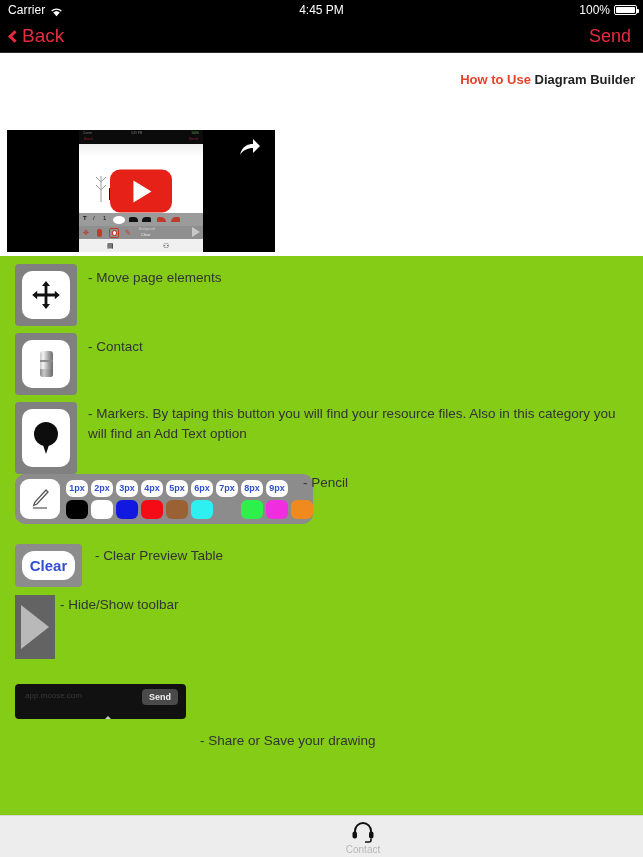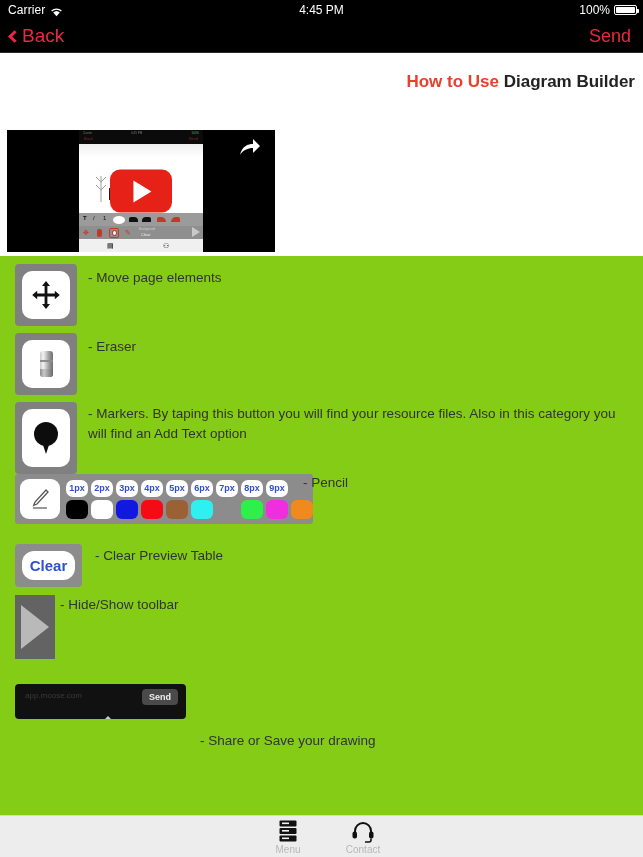--- a/index.html
+++ b/index.html
@@ -48,21 +48,21 @@
   }
 
   
   .content {
     position:absolute; top:54px; left:0; width:643px; height:761px;
     background:#ffffff; overflow:hidden;
   }
 
   .page-title{
     position:absolute; right:8px; top:18px;
-    font-size:17px; font-weight:bold; white-space:nowrap;
+    font-size:13px; font-weight:bold; white-space:nowrap;
   }
   .pt-red { color:#e8402c; }
   .pt-dark { color:#222; }
 
   
   .video {
     position:absolute; left:7px; top:76px; width:268px; height:122px;
     background:#000; overflow:hidden;
   }
   .video-inner-phone{
@@ -312,37 +312,37 @@
         </div>
         <div class="row-text" style="left:88px;top:12px;">- Move page elements</div>
       </div>
 
       <div class="row" style="top:69px">
         <div class="badge" style="top:8px;width:62px;height:62px;">
           <div class="badge-inner">
             <span class="eraser"></span>
           </div>
         </div>
-        <div class="row-text" style="left:88px;top:12px;">- Eraser</div>
+        <div class="row-text" style="left:88px;top:12px;">- Contact</div>
       </div>
 
       <div class="row" style="top:138px">
         <div class="badge" style="top:8px;width:62px;height:72px;">
           <div class="badge-inner">
             <span class="pin">
               <span class="pin-b"></span>
                 <span class="pin-t"></span>
             </span>
           </div>
         </div>
         <div class="row-text" style="left:88px;top:10px;width:545px;">- Markers. By taping this button you will find your resource files. Also in this category you will find an Add Text option</div>
       </div>
 
       <div class="row" style="top:218px">
-        <div class="pencil-bar" style="top:0;height:50px;">
+        <div class="pencil-bar" style="top:0;height:50px;border-radius:10px;">
           <div class="pencil-sq">
             <span class="pencil-ico">
               <svg width="20" height="22" viewBox="0 0 20 22">
                   <path d="M16 2 l2 2 -11 12 -3.3 1.3 1.3 -3.3 Z" fill="none" stroke="#555" stroke-width="1.3"></path>
                   <path d="M3 20 h14" stroke="#555" stroke-width="1.2"></path>
                 </svg>
             </span>
           </div>
           <div class="px-col">
             <div class="px-row">
@@ -393,33 +393,20 @@
           <span class="share-send">Send</span>
           <span class="share-caret"></span>
         </div>
         <div class="row-text" style="left:200px;top:3px;margin-top:44px;">- Share or Save your drawing</div>
       </div>
 
     </div>
   </div>
 
   <div class="tabbar">
-    <div class="tab" style="left:243px;">
-      <div class="tab-icon">
-        <svg width="18" height="23" viewBox="0 0 18 23">
-          <rect x="0.5" y="0.5" width="17" height="6" rx="1" fill="#111"></rect>
-          <rect x="0.5" y="8" width="17" height="6" rx="1" fill="#111"></rect>
-          <rect x="0.5" y="15.5" width="17" height="6" rx="1" fill="#111"></rect>
-          <rect x="3" y="2.5" width="7" height="1.6" fill="#f0f0f0"></rect>
-          <rect x="3" y="10" width="7" height="1.6" fill="#f0f0f0"></rect>
-          <rect x="3" y="17.5" width="7" height="1.6" fill="#f0f0f0"></rect>
-        </svg>
-      </div>
-      <div class="tab-label">Menu</div>
-    </div>
     <div class="tab" style="left:318px;">
       <div class="tab-icon">
         <svg width="24" height="23" viewBox="0 0 24 23">
           <path d="M4 13 V11 a8 8 0 0 1 16 0 v2" stroke="#111" stroke-width="2" fill="none"></path>
           <rect x="1.5" y="11.5" width="4.5" height="7" rx="2" fill="#111"></rect>
           <rect x="18" y="11.5" width="4.5" height="7" rx="2" fill="#111"></rect>
           <path d="M20 18.5 v1.5 a2 2 0 0 1 -2 2 h-4" stroke="#111" stroke-width="1.6" fill="none"></path>
         </svg>
       </div>
       <div class="tab-label">Contact</div>

